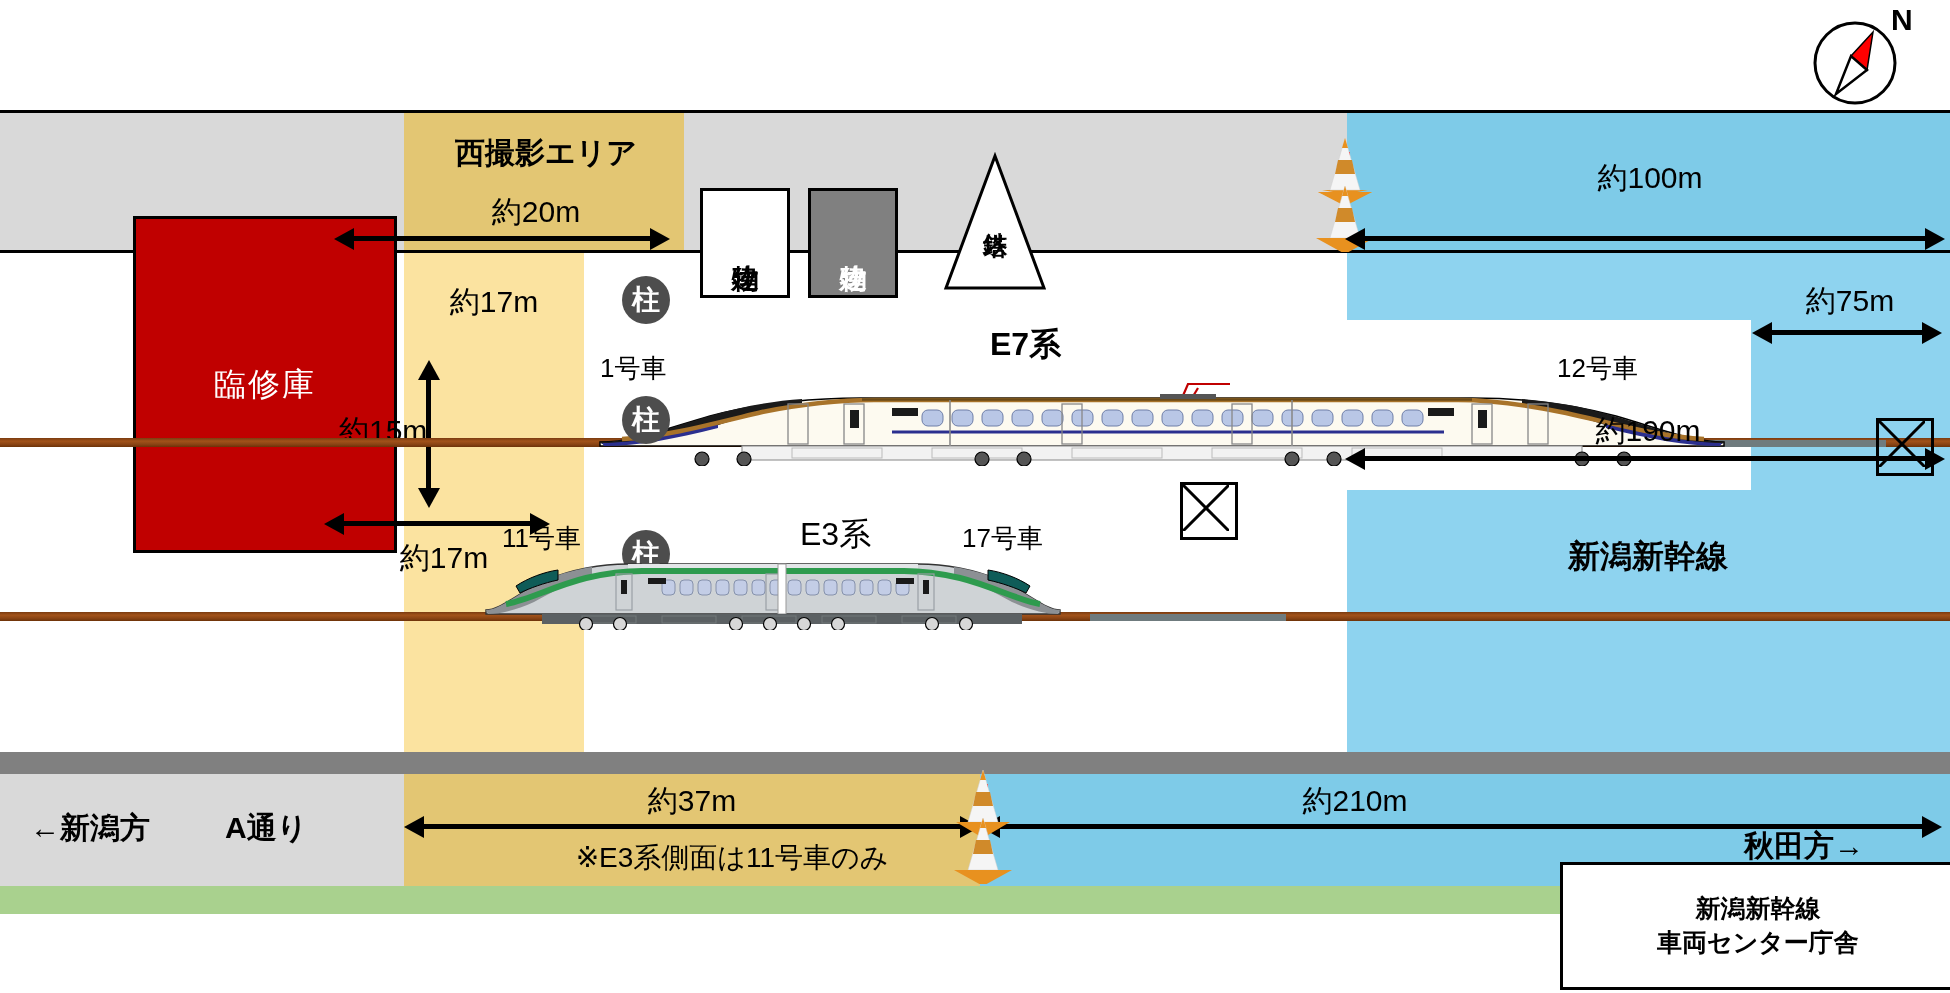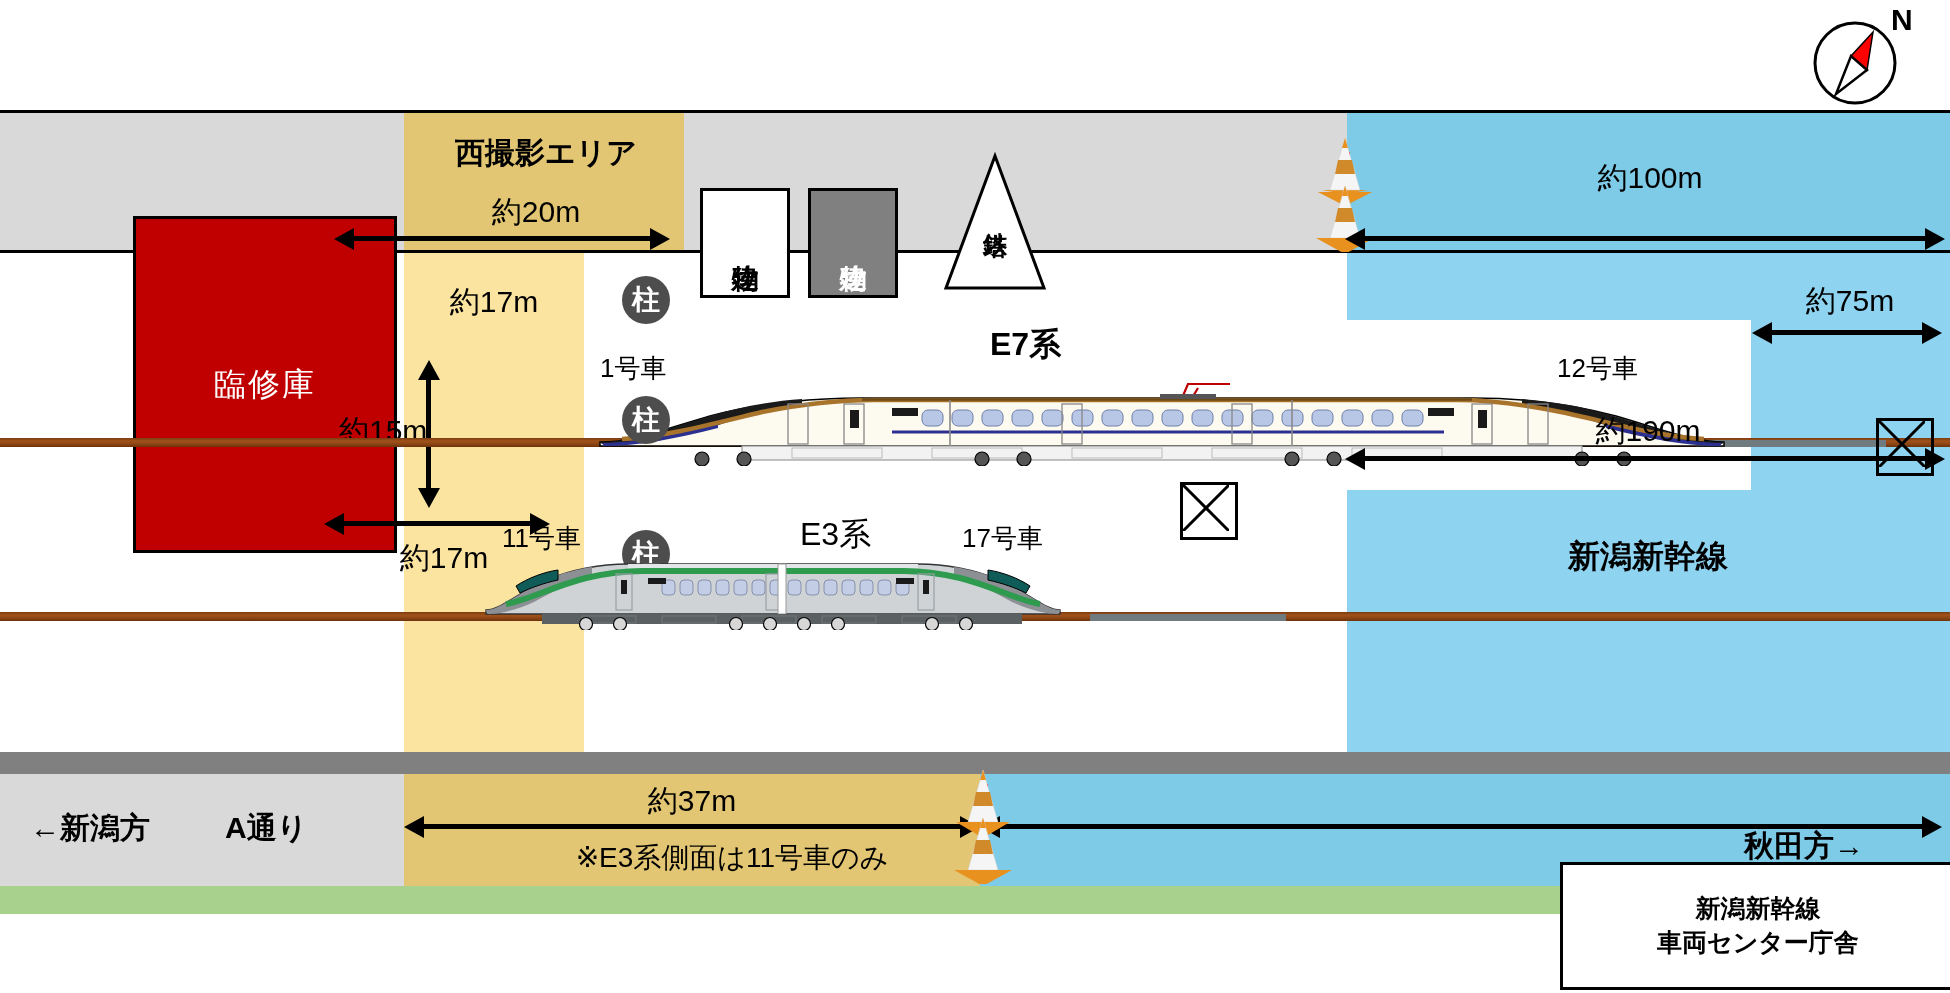--- a/index.html
+++ b/index.html
@@ -390,20 +390,21 @@
   <div class="abs t bold f30 nowrap" style="left:1744px;top:790px;margin-top:40px;">秋田方→</div>
 
   <div class="abs t lite f30 nowrap" style="left:404px;top:785px;width:576px;text-align:center;">約37m</div>
   <div class="abs" style="left:404px;top:816px;width:576px;height:22px;">
     <div class="abs ah ah-l" style="left:0;top:0;"></div>
     <div class="abs arrowline" style="left:16px;top:8px;width:544px;"></div>
     <div class="abs ah ah-r" style="right:0;top:0;"></div>
   </div>
   <div class="abs t lite f28 nowrap" style="left:404px;top:843px;width:576px;text-align:center;">※E3系側面は11号車のみ</div>
 
+  <div class="abs t lite f30 nowrap" style="left:980px;top:785px;width:750px;text-align:center;">約210m</div>
   <div class="abs" style="left:980px;top:816px;width:962px;height:22px;">
     <div class="abs ah ah-l" style="left:0;top:0;"></div>
     <div class="abs arrowline" style="left:16px;top:8px;width:930px;"></div>
     <div class="abs ah ah-r" style="right:0;top:0;"></div>
   </div>
 
   <div class="abs" style="left:938px;top:762px;width:90px;height:122px;">
     <svg width="90" height="122" viewBox="0 0 90 122">
       <rect x="42" y="22" width="8" height="72" fill="#ff0000"></rect>
       <g>

